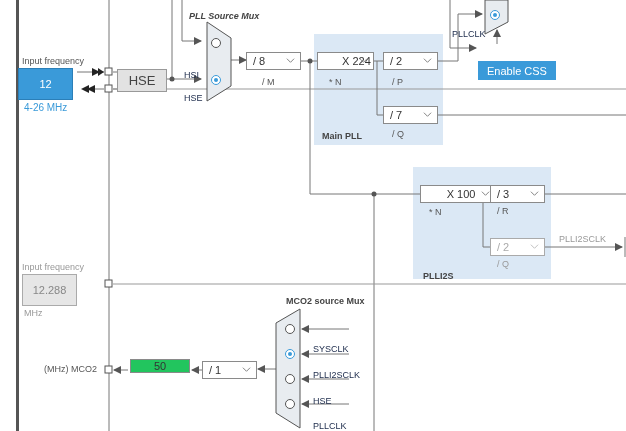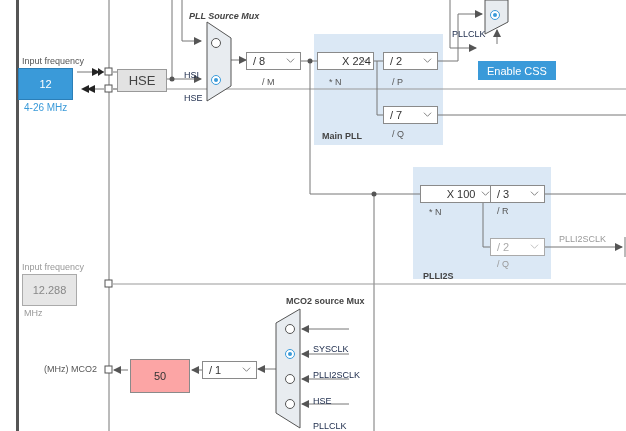--- a/index.html
+++ b/index.html
@@ -20,21 +20,21 @@
     .sel {
       position: absolute; height: 18px; background: #fff; border: 1px solid #8a8a8a;
       box-sizing: border-box; font-size: 11px; color: #333;
       display: flex; align-items: center; padding-left: 6px;
     }
     .sel .chev {
       position: absolute; right: 5px; top: 3px; width: 9px; height: 9px;
     }
     .sel.disabled { color: #aaa; border-color: #aaa; }
     .box-val {
-      position: absolute; height: 34px; background: #fca5a5; border: 1px solid #8a8a8a;
+      position: absolute; height: 14px; background: #22c55e; border: 1px solid #8a8a8a;
       box-sizing: border-box; font-size: 11px; display: flex; align-items: center; justify-content: center;
     }
     .in-blue {
       position: absolute; background: #3a9ad9; color: #fff; font-size: 11px;
       display: flex; align-items: center; justify-content: center; box-sizing: border-box;
       border: 1px solid #2b7fb8;
     }
     .in-grey {
       position: absolute; background: #e6e6e6; color: #888; font-size: 11px;
       display: flex; align-items: center; justify-content: center; box-sizing: border-box;

